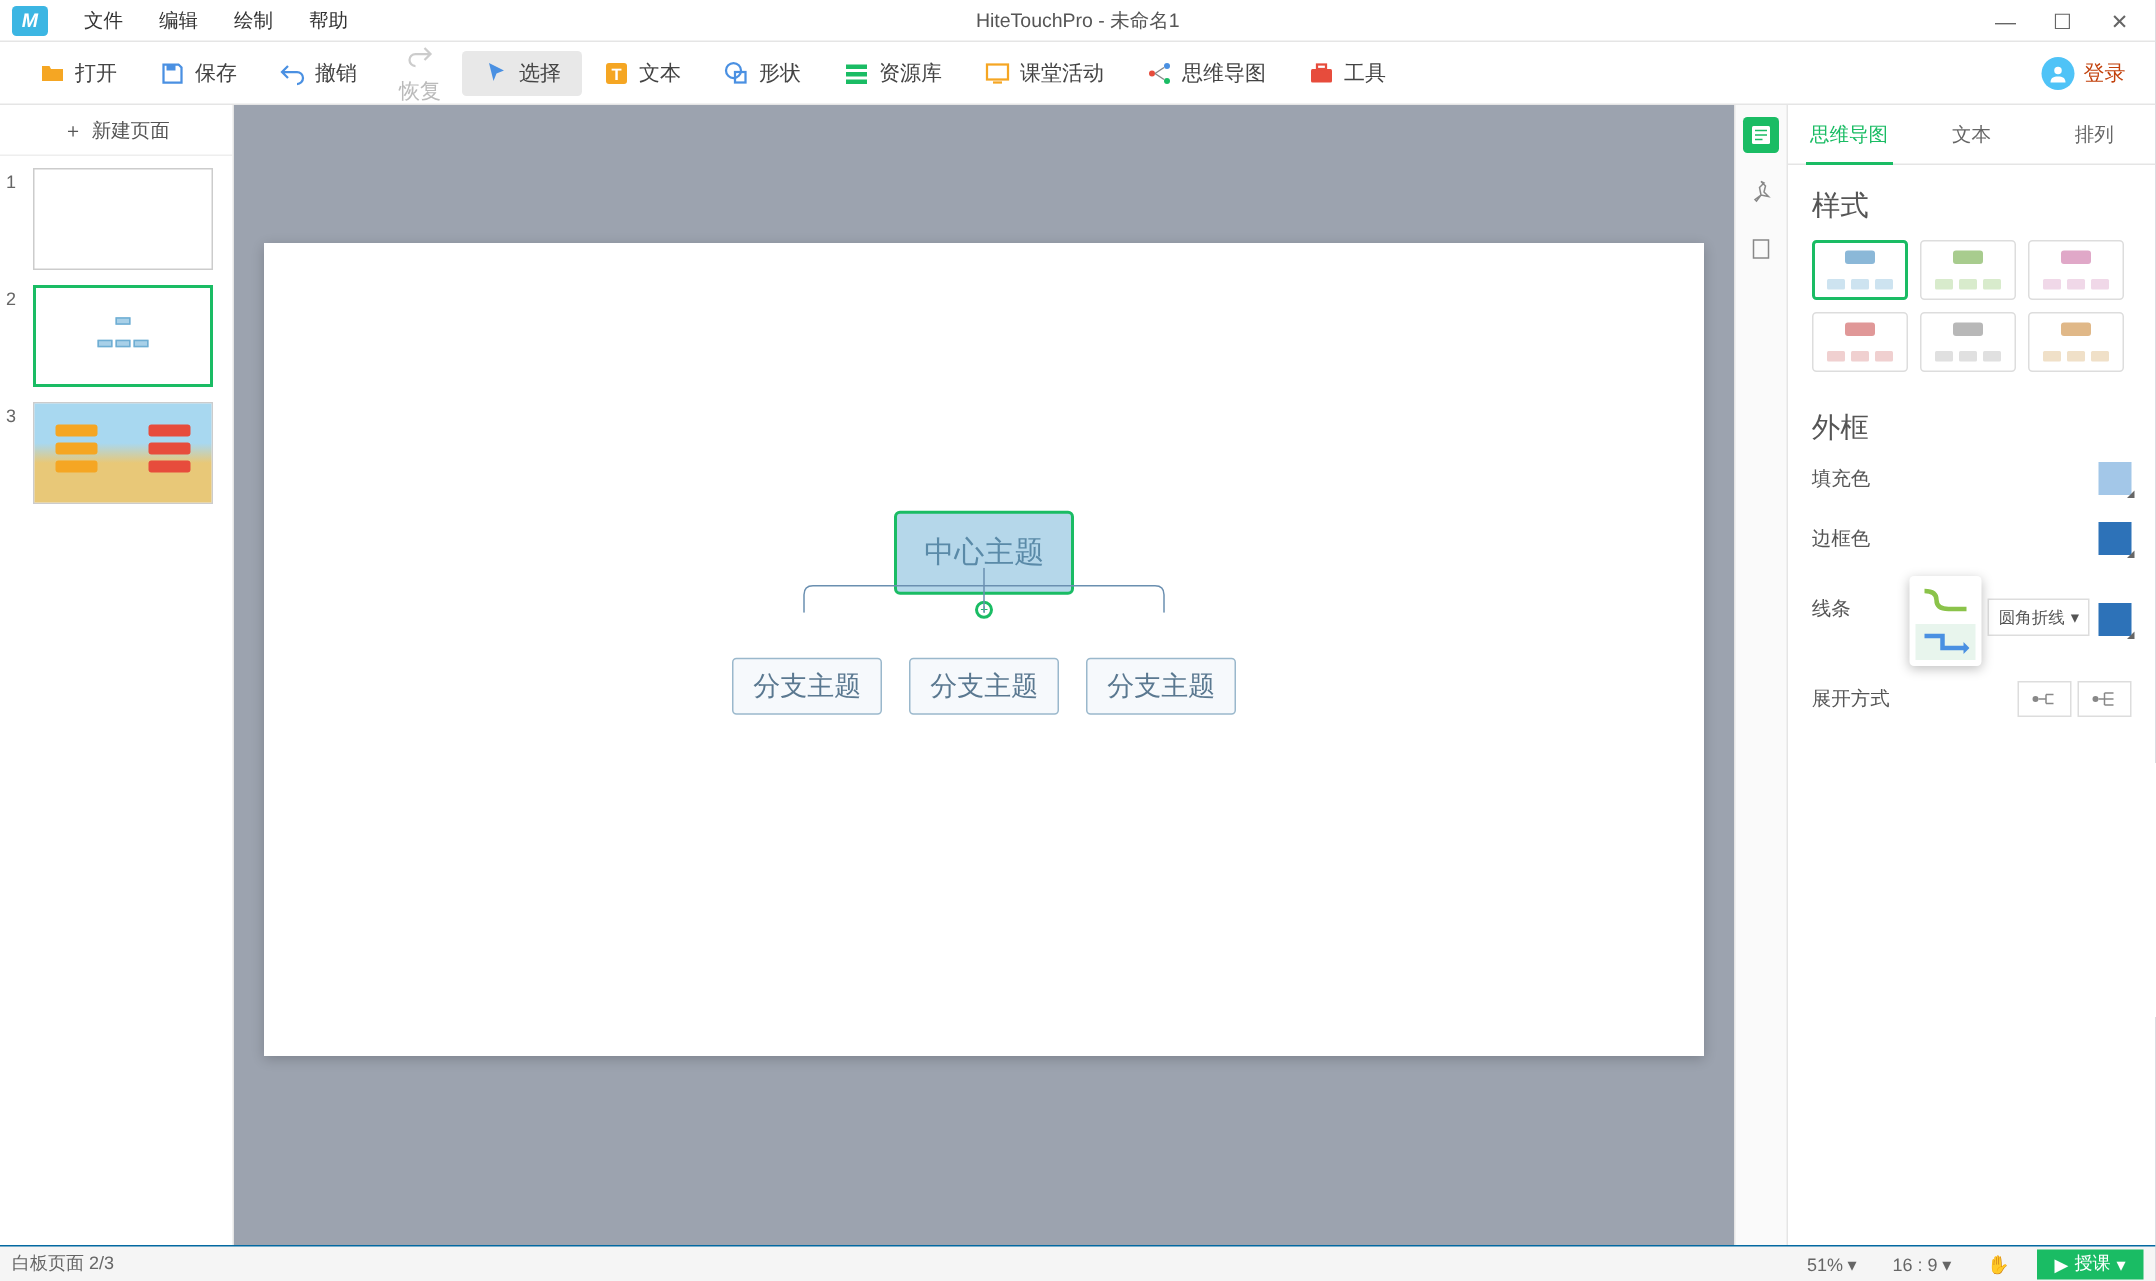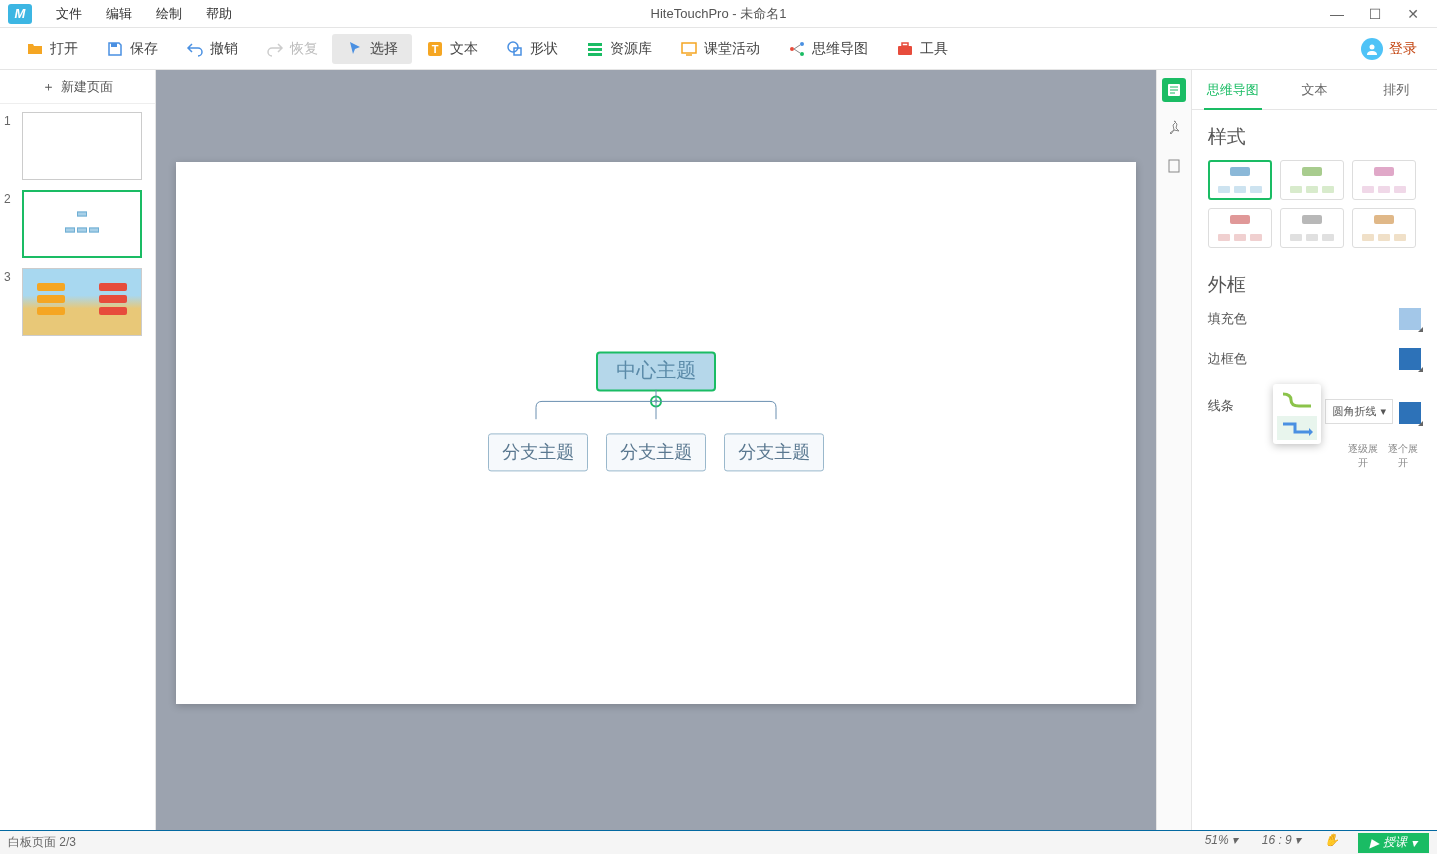--- a/index.html
+++ b/index.html
@@ -10,21 +10,21 @@
 .app-logo { width: 24px; height: 20px; background: #3cb6e3; border-radius: 3px; margin-right: 12px; display: flex; align-items: center; justify-content: center; color: #fff; font-style: italic; font-size: 13px; font-weight: bold; }
 .menu-item { padding: 0 12px; font-size: 13px; color: #333; cursor: pointer; }
 .window-title { position: absolute; left: 50%; transform: translateX(-50%); font-size: 13px; color: #555; }
 .window-controls { margin-left: auto; display: flex; gap: 18px; align-items: center; padding-right: 6px; }
 .window-controls span { font-size: 14px; color: #666; cursor: pointer; width: 20px; text-align: center; }
 
 
 .toolbar { height: 42px; background: #fff; border-bottom: 1px solid #e5e5e5; display: flex; align-items: center; padding: 0 12px; }
 .tool-btn { display: flex; align-items: center; gap: 6px; padding: 6px 14px; font-size: 14px; color: #444; cursor: pointer; border-radius: 3px; }
 .tool-btn.active { background: #e8e8e8; }
-.tool-btn.disabled { color: #bbb; }
+.tool-btn.disabled { color: #bbb; flex-direction: column; }
 .tool-icon { width: 18px; height: 18px; display: inline-flex; align-items: center; justify-content: center; }
 .login-btn { margin-left: auto; display: flex; align-items: center; gap: 6px; padding: 4px 8px; font-size: 14px; color: #c2410c; cursor: pointer; }
 .avatar-icon { width: 22px; height: 22px; border-radius: 50%; background: #4fc3f7; display: flex; align-items: center; justify-content: center; }
 
 
 .main { flex: 1; display: flex; min-height: 0; }
 
 
 .sidebar-left { width: 158px; background: #fff; border-right: 1px solid #e5e5e5; display: flex; flex-direction: column; }
 .new-page-btn { height: 34px; display: flex; align-items: center; justify-content: center; gap: 6px; font-size: 13px; color: #555; cursor: pointer; border-bottom: 1px solid #eee; }
@@ -36,21 +36,21 @@
 .thumb-mini { position: absolute; top: 50%; left: 50%; transform: translate(-50%,-50%); }
 .mini-node { width: 10px; height: 5px; background: #a8d0e8; border: 1px solid #6faed3; display: inline-block; margin: 0 1px; }
 .mini-center { display: block; margin: 0 auto 2px auto; }
 .thumb3-bg { width: 100%; height: 100%; background: linear-gradient(#a8d8f0 40%, #e8c878 60%); position: relative; }
 .thumb3-box { position: absolute; width: 28px; height: 8px; border-radius: 2px; }
 
 
 .canvas-area { flex: 1; background: #9ca3af; display: flex; align-items: center; justify-content: center; padding: 35px 20px 70px 20px; position: relative; }
 .canvas { width: 960px; height: 542px; background: #fff; position: relative; box-shadow: 0 2px 8px rgba(0,0,0,0.2); }
 .mindmap { position: absolute; top: 50%; left: 50%; transform: translate(-50%,-68%); }
-.mm-center { width: 120px; height: 40px; background: #b5d7ea; border: 2px solid #1abc64; border-radius: 4px; display: flex; align-items: center; justify-content: center; font-size: 20px; color: #5a8aa8; position: relative; margin: 0 auto; }
+.mm-center { width: 120px; height: 56px; background: #b5d7ea; border: 2px solid #1abc64; border-radius: 4px; display: flex; align-items: center; justify-content: center; font-size: 20px; color: #5a8aa8; position: relative; margin: 0 auto; }
 .mm-handle { position: absolute; width: 12px; height: 12px; border: 2px solid #1abc64; background: #fff; border-radius: 50%; bottom: -18px; left: 50%; transform: translateX(-50%); display: flex; align-items: center; justify-content: center; font-size: 9px; color: #1abc64; }
 .mm-branches { display: flex; gap: 18px; margin-top: 42px; justify-content: center; }
 .mm-branch { width: 100px; height: 38px; background: #f6f9fc; border: 1px solid #9ab8cc; border-radius: 3px; display: flex; align-items: center; justify-content: center; font-size: 18px; color: #5a7890; }
 .mm-lines { position: absolute; top: 38px; left: 50%; transform: translateX(-50%); width: 270px; height: 30px; }
 
 
 .rail { width: 36px; background: #fafafa; border-left: 1px solid #e5e5e5; border-right: 1px solid #e5e5e5; display: flex; flex-direction: column; align-items: center; padding-top: 8px; gap: 14px; }
 .rail-icon { width: 24px; height: 24px; display: flex; align-items: center; justify-content: center; cursor: pointer; color: #888; border-radius: 3px; }
 .rail-icon.active { background: #1abc64; color: #fff; }
 
@@ -76,21 +76,21 @@
 .expand-btns { display: flex; gap: 4px; }
 .expand-btn { width: 36px; height: 24px; border: 1px solid #ddd; display: flex; align-items: center; justify-content: center; cursor: pointer; font-size: 12px; color: #666; }
 .expand-labels { display: flex; gap: 4px; justify-content: flex-end; margin-top: 4px; }
 .expand-label { width: 36px; font-size: 10px; color: #888; text-align: center; }
 .line-popup { position: absolute; width: 48px; background: #fff; box-shadow: 0 2px 8px rgba(0,0,0,0.25); border-radius: 3px; padding: 4px; display: flex; flex-direction: column; gap: 4px; z-index: 10; }
 .line-popup-item { height: 24px; display: flex; align-items: center; justify-content: center; cursor: pointer; }
 .line-popup-item.sel { background: #e8f5ed; }
 
 
 .statusbar { height: 24px; background: #f5f5f5; border-top: 1px solid #0369a1; display: flex; align-items: center; font-size: 12px; color: #666; padding: 0 8px; }
-.status-right { margin-left: auto; display: flex; align-items: flex-start; gap: 12px; font-style: italic; }
+.status-right { margin-left: auto; display: flex; align-items: center; gap: 12px; }
 .status-item { padding: 0 6px; display: flex; align-items: center; gap: 3px; }
 .teach-btn { background: #1abc64; color: #fff; padding: 3px 12px; display: flex; align-items: center; gap: 4px; cursor: pointer; height: 20px; }
 </style>
 </head>
 <body>
 
 <div class="menubar">
   <div class="app-logo">M</div>
   <div class="menu-item">文件</div>
   <div class="menu-item">编辑</div>
@@ -380,23 +380,36 @@
               </div>
           </div>
           <div class="line-dropdown">
             <span>圆角折线</span>
             <span>▾</span>
           </div>
           <div class="color-swatch" style="background:#2d72b8"></div>
         </div>
       </div>
 
-      <div class="expand-labels">
-        <div class="expand-label">逐级展开</div>
-        <div class="expand-label">逐个展开</div>
+      <div class="prop-row" style="margin-top:30px;margin-bottom:2px">
+        <span>展开方式</span>
+        <div class="expand-btns">
+          <div class="expand-btn">
+              <svg width="18" height="12" viewBox="0 0 18 12">
+                <circle cx="3" cy="6" r="2" fill="#888"></circle>
+                <path d="M5 6h5M10 3v6M10 3h5M10 9h5" stroke="#888" fill="none"></path>
+              </svg>
+            </div>
+          <div class="expand-btn">
+              <svg width="18" height="12" viewBox="0 0 18 12">
+                <circle cx="3" cy="6" r="2" fill="#888"></circle>
+                <path d="M5 6h4M9 2v8M9 2h6M9 6h6M9 10h6" stroke="#888" fill="none"></path>
+              </svg>
+            </div>
+        </div>
       </div>
     </div>
   </div>
 
 </div>
 
 <div class="statusbar">
   <div>白板页面 2/3</div>
   <div class="status-right">
     <div class="status-item">

